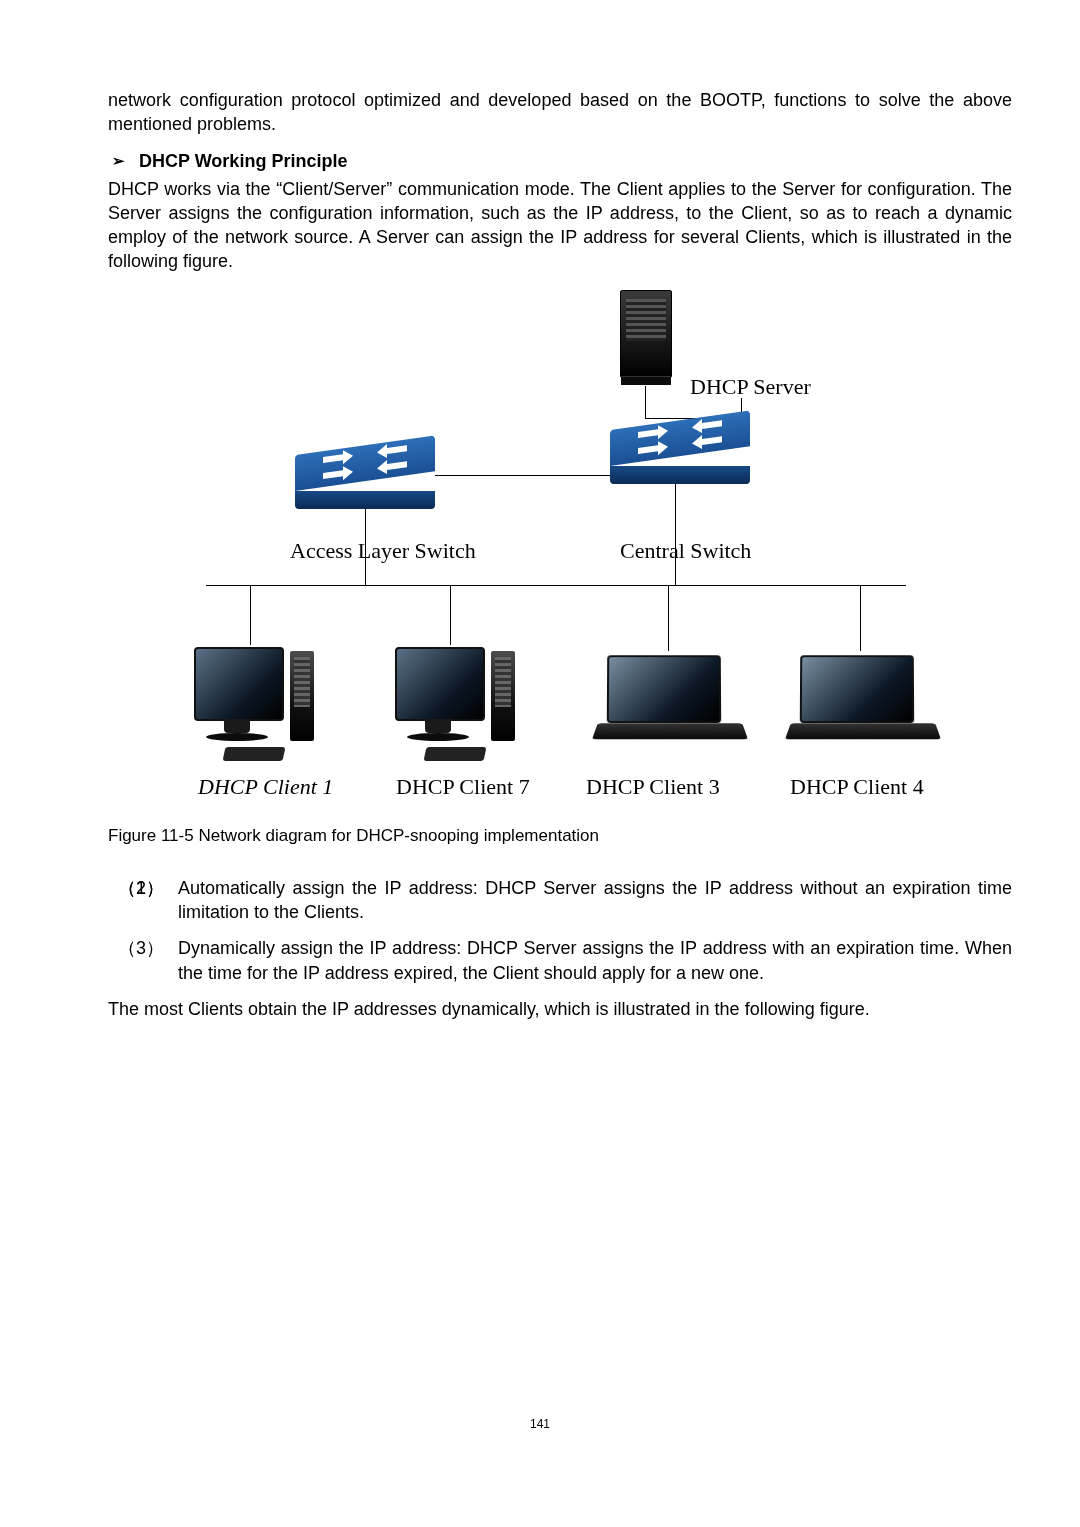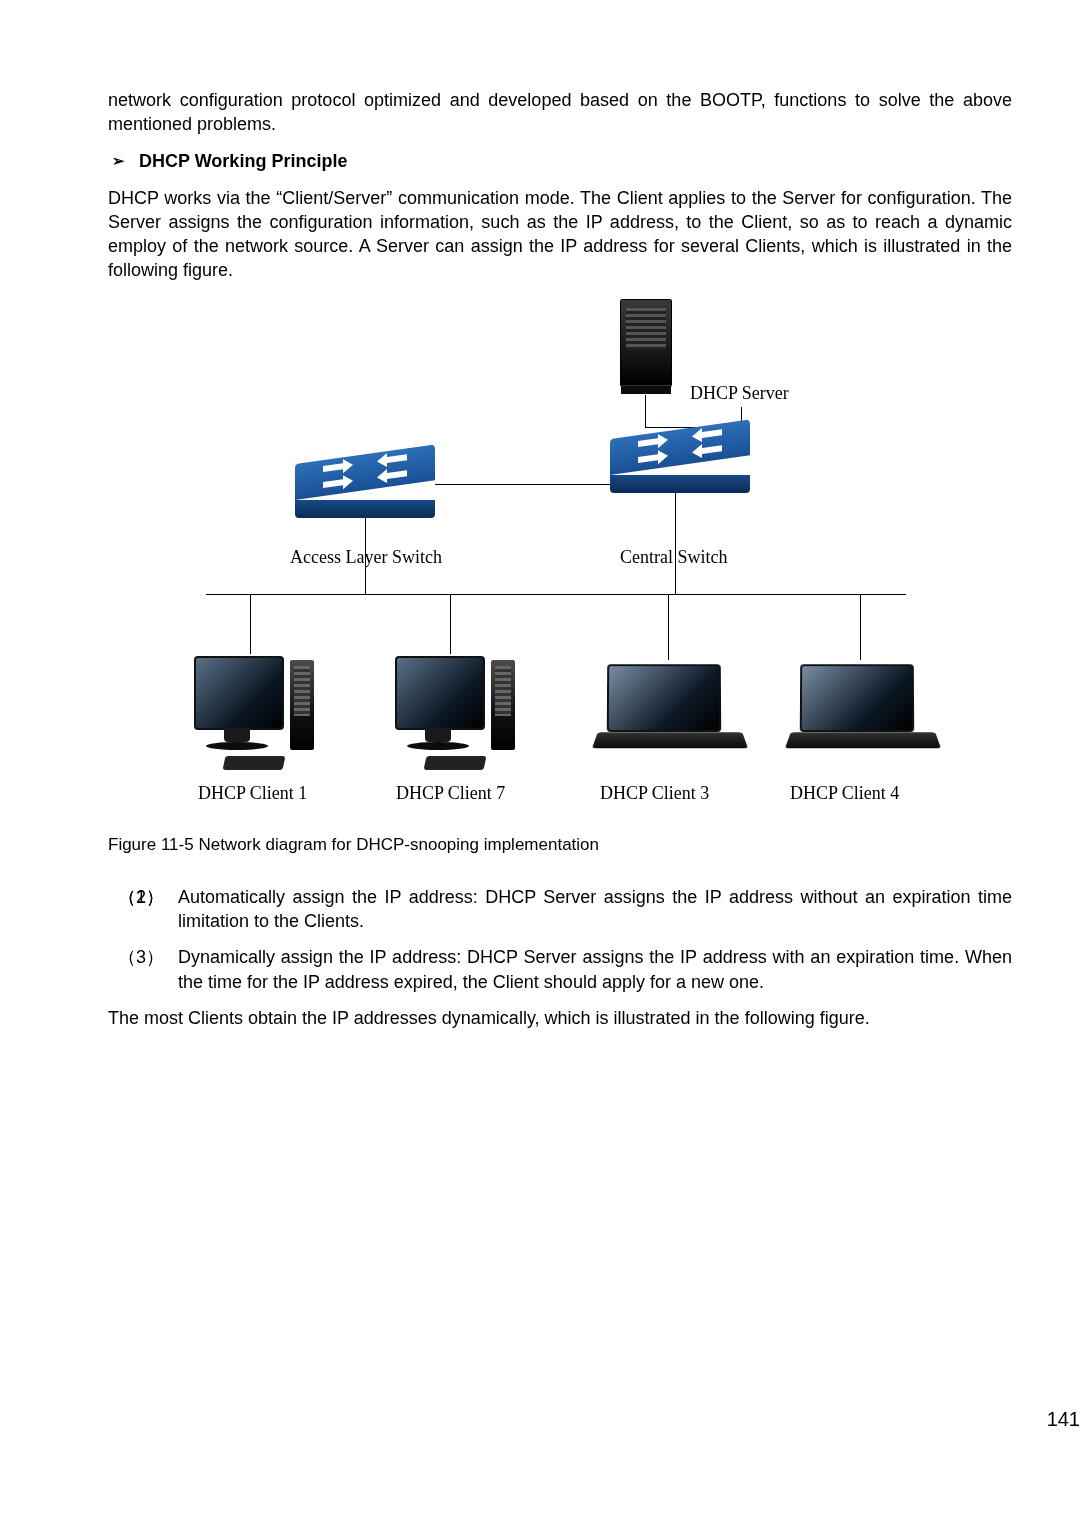--- a/index.html
+++ b/index.html
@@ -16,21 +16,21 @@
     box-sizing: border-box;
     position: relative;
   }
   .para {
     font-size: 18px;
     line-height: 1.35;
     text-align: justify;
     margin: 0 0 14px 0;
   }
   .section-heading {
-    margin: 12px 0 14px 0;
+    margin: 12px 0 5px 0;
   }
   .section-heading .arrow {
     font-size: 15px;
     font-weight: bold;
     vertical-align: 1px;
     margin-right: 10px;
     margin-left: 4px;
   }
   .section-heading .title {
     font-weight: bold;
@@ -65,34 +65,34 @@
     position: absolute;
     left: 10px;
     top: 0;
     font-family: Arial, sans-serif;
   }
   .page-number {
     position: absolute;
     left: 0;
     width: 100%;
     bottom: 96px;
-    text-align: right;
-    font-size: 20px;
+    text-align: center;
+    font-size: 12px;
   }
 
   
   .diagram {
     position: relative;
     width: 780px;
     height: 520px;
   }
   .dlabel {
     position: absolute;
     font-family: "Times New Roman", Times, serif;
-    font-size: 18px;
+    font-size: 22px;
     color: #000;
   }
 
   
   .server {
     top: 0;
     left: 450px;
     width: 50px;
     height: 96px;
     position: absolute;
@@ -309,23 +309,23 @@
       </div>
       <div class="laptop" style="left:425px; top:365px;">
         <div class="lid"></div>
           <div class="deck"></div>
       </div>
       <div class="laptop" style="left:618px; top:365px;">
         <div class="lid"></div>
           <div class="deck"></div>
       </div>
 
-      <div class="dlabel" style="left:28px;  top:484px;">DHCP Client 1</div>
+      <div class="dlabel" style="left:28px;  top:484px;font-style:italic;">DHCP Client 1</div>
       <div class="dlabel" style="left:226px; top:484px;">DHCP Client 7</div>
-      <div class="dlabel" style="left:430px; top:484px;">DHCP Client 3</div>
+      <div class="dlabel" style="left:416px; top:484px;">DHCP Client 3</div>
       <div class="dlabel" style="left:620px; top:484px;">DHCP Client 4</div>
     </div>
   </div>
 
   <p class="figure-caption">Figure 11-5 Network diagram for DHCP-snooping implementation</p>
 
 
   <ul class="numlist">
     <li>
       <span class="marker">（1）</span>

